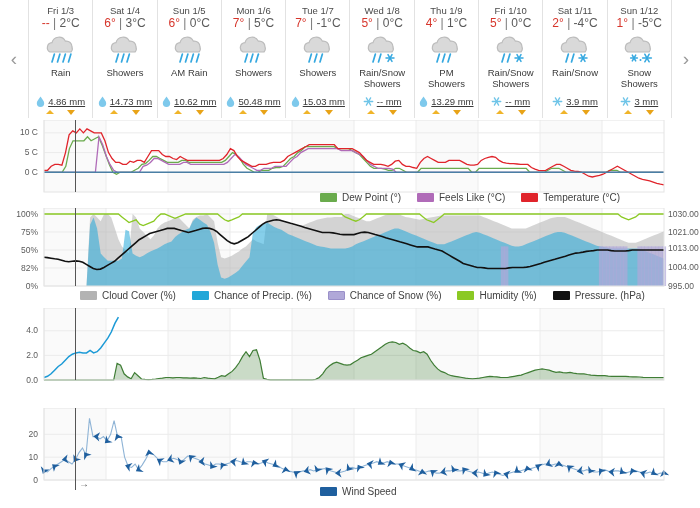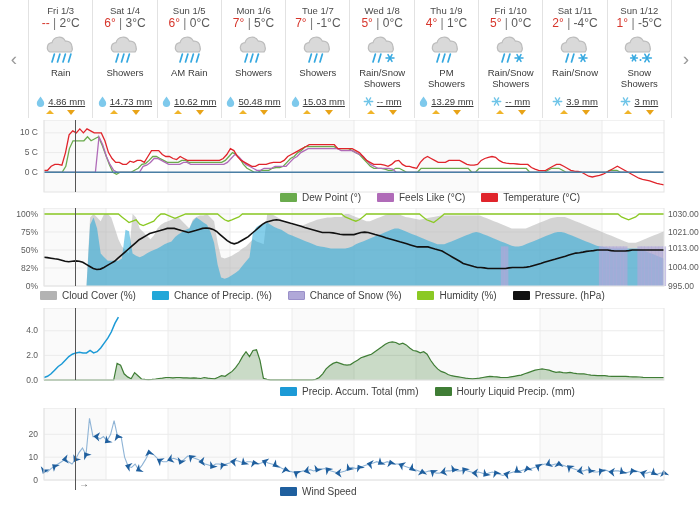--- a/index.html
+++ b/index.html
@@ -58,21 +58,21 @@
   .ylab {
     position: absolute; font-size: 8.5px; color: #5b5b5b;
     text-align: right; width: 36px; line-height: 9px;
   }
   .ylab-r {
     position: absolute; font-size: 8.5px; color: #5b5b5b;
     text-align: left; width: 44px; line-height: 9px;
   }
   .legend {
     position: absolute; display: flex; align-items: center;
-    justify-content: center; gap: 16px; font-size: 10px; color: #3f3f3f;
+    justify-content: center; gap: 16px; font-size: 10px; color: #3f3f3f; margin-left: 40px;
   }
   .legend .item { display: flex; align-items: center; gap: 5px; white-space: nowrap; }
   .swatch { width: 17px; height: 9px; border-radius: 1px; display: inline-block; }
   .nowline { position: absolute; width: 1px; background: #555; }
   .nowarrow { position:absolute; font-size: 10px; color:#555; }
 </style>
 </head>
 <body>
 
 <div id="app">
@@ -515,30 +515,20 @@
           <line x1="44" y1="72" x2="664" y2="72" stroke="#ebebeb" stroke-width="1"></line>
           <polygon points="44.0,72 44.0,72.0 47.5,72.0 51.0,72.0 54.4,72.0 57.9,72.0 61.4,72.0 64.9,72.0 68.4,72.0 71.9,72.0 75.3,72.0 78.8,72.0 82.3,72.0 85.8,72.0 89.3,72.0 92.8,72.0 96.2,72.0 99.7,72.0 103.2,72.0 106.7,72.0 110.2,72.0 113.7,72.0 117.1,55.4 120.6,57.2 124.1,65.8 127.6,68.9 131.1,70.8 134.6,64.6 138.0,67.7 141.5,71.0 145.0,71.4 148.5,71.6 152.0,71.4 155.5,71.0 158.9,70.5 162.4,70.2 165.9,69.5 169.4,69.5 172.9,69.8 176.4,69.5 179.8,69.5 183.3,69.8 186.8,69.8 190.3,70.2 193.8,69.8 197.3,70.2 200.7,70.5 204.2,69.5 207.7,70.2 211.2,70.5 214.7,70.8 218.2,69.3 221.6,67.7 225.1,68.3 228.6,65.8 232.1,63.4 235.6,59.7 239.1,54.8 242.5,48.6 246.0,43.7 249.5,48.6 253.0,42.5 256.5,41.8 260.0,52.3 263.4,70.2 266.9,71.4 270.4,71.8 273.9,71.8 277.4,71.8 280.9,71.8 284.3,71.8 287.8,71.8 291.3,71.8 294.8,71.8 298.3,71.8 301.8,71.8 305.2,71.8 308.7,71.8 312.2,71.8 315.7,71.4 319.2,69.5 322.7,65.8 326.1,60.9 329.6,57.8 333.1,55.4 336.6,54.2 340.1,55.4 343.6,56.6 347.0,57.2 350.5,56.6 354.0,54.2 357.5,52.3 361.0,49.8 364.4,48.6 367.9,47.4 371.4,46.2 374.9,43.7 378.4,41.2 381.9,38.8 385.3,36.3 388.8,34.5 392.3,33.8 395.8,34.5 399.3,36.3 402.8,35.1 406.2,36.9 409.7,40.0 413.2,42.5 416.7,43.1 420.2,44.9 423.7,43.7 427.1,46.2 430.6,52.3 434.1,57.2 437.6,60.9 441.1,63.4 444.6,64.6 448.0,66.5 451.5,67.7 455.0,68.3 458.5,68.9 462.0,69.5 465.5,70.2 468.9,70.5 472.4,70.8 475.9,70.5 479.4,70.2 482.9,69.5 486.4,68.9 489.8,68.3 493.3,68.6 496.8,68.8 500.3,69.3 503.8,69.5 507.3,69.5 510.7,68.9 514.2,68.3 517.7,67.7 521.2,67.1 524.7,65.8 528.2,64.6 531.6,63.4 535.1,62.2 538.6,61.5 542.1,60.9 545.6,61.5 549.1,62.2 552.5,63.4 556.0,64.4 559.5,63.9 563.0,64.6 566.5,64.9 570.0,64.4 573.4,65.2 576.9,65.6 580.4,65.8 583.9,65.8 587.4,66.5 590.9,67.1 594.3,67.3 597.8,67.7 601.3,67.7 604.8,67.7 608.3,68.1 611.8,68.3 615.2,68.3 618.7,68.3 622.2,68.3 625.7,68.3 629.2,68.6 632.7,68.8 636.1,68.9 639.6,69.0 643.1,69.3 646.6,69.5 650.1,69.5 653.6,69.5 657.0,69.5 660.5,69.5 664.0,69.5 664.0,72" fill="#3f7d35" opacity="0.28"></polygon>
           <polyline points="44.0,72.0 47.5,72.0 51.0,72.0 54.4,72.0 57.9,72.0 61.4,72.0 64.9,72.0 68.4,72.0 71.9,72.0 75.3,72.0 78.8,72.0 82.3,72.0 85.8,72.0 89.3,72.0 92.8,72.0 96.2,72.0 99.7,72.0 103.2,72.0 106.7,72.0 110.2,72.0 113.7,72.0 117.1,55.4 120.6,57.2 124.1,65.8 127.6,68.9 131.1,70.8 134.6,64.6 138.0,67.7 141.5,71.0 145.0,71.4 148.5,71.6 152.0,71.4 155.5,71.0 158.9,70.5 162.4,70.2 165.9,69.5 169.4,69.5 172.9,69.8 176.4,69.5 179.8,69.5 183.3,69.8 186.8,69.8 190.3,70.2 193.8,69.8 197.3,70.2 200.7,70.5 204.2,69.5 207.7,70.2 211.2,70.5 214.7,70.8 218.2,69.3 221.6,67.7 225.1,68.3 228.6,65.8 232.1,63.4 235.6,59.7 239.1,54.8 242.5,48.6 246.0,43.7 249.5,48.6 253.0,42.5 256.5,41.8 260.0,52.3 263.4,70.2 266.9,71.4 270.4,71.8 273.9,71.8 277.4,71.8 280.9,71.8 284.3,71.8 287.8,71.8 291.3,71.8 294.8,71.8 298.3,71.8 301.8,71.8 305.2,71.8 308.7,71.8 312.2,71.8 315.7,71.4 319.2,69.5 322.7,65.8 326.1,60.9 329.6,57.8 333.1,55.4 336.6,54.2 340.1,55.4 343.6,56.6 347.0,57.2 350.5,56.6 354.0,54.2 357.5,52.3 361.0,49.8 364.4,48.6 367.9,47.4 371.4,46.2 374.9,43.7 378.4,41.2 381.9,38.8 385.3,36.3 388.8,34.5 392.3,33.8 395.8,34.5 399.3,36.3 402.8,35.1 406.2,36.9 409.7,40.0 413.2,42.5 416.7,43.1 420.2,44.9 423.7,43.7 427.1,46.2 430.6,52.3 434.1,57.2 437.6,60.9 441.1,63.4 444.6,64.6 448.0,66.5 451.5,67.7 455.0,68.3 458.5,68.9 462.0,69.5 465.5,70.2 468.9,70.5 472.4,70.8 475.9,70.5 479.4,70.2 482.9,69.5 486.4,68.9 489.8,68.3 493.3,68.6 496.8,68.8 500.3,69.3 503.8,69.5 507.3,69.5 510.7,68.9 514.2,68.3 517.7,67.7 521.2,67.1 524.7,65.8 528.2,64.6 531.6,63.4 535.1,62.2 538.6,61.5 542.1,60.9 545.6,61.5 549.1,62.2 552.5,63.4 556.0,64.4 559.5,63.9 563.0,64.6 566.5,64.9 570.0,64.4 573.4,65.2 576.9,65.6 580.4,65.8 583.9,65.8 587.4,66.5 590.9,67.1 594.3,67.3 597.8,67.7 601.3,67.7 604.8,67.7 608.3,68.1 611.8,68.3 615.2,68.3 618.7,68.3 622.2,68.3 625.7,68.3 629.2,68.6 632.7,68.8 636.1,68.9 639.6,69.0 643.1,69.3 646.6,69.5 650.1,69.5 653.6,69.5 657.0,69.5 660.5,69.5 664.0,69.5" fill="none" stroke="#3f7d35" stroke-width="1.2"></polyline>
           <polyline points="44.0,69.5 47.5,68.3 51.1,65.8 54.6,62.2 58.2,58.5 61.7,56.0 65.3,52.3 68.8,48.6 72.3,46.2 75.9,44.9 79.4,44.3 83.0,44.9 86.5,44.9 90.1,42.5 93.6,44.9 97.1,43.7 100.7,40.0 104.2,35.1 107.8,30.2 111.3,24.0 114.9,15.4 118.4,9.2" fill="none" stroke="#1c9ad6" stroke-width="1.5"></polyline>
           <rect x="44" y="0" width="620" height="72" fill="none" stroke="#e4e4e4"></rect>
         </svg>
       </div>
       <div class="ylab" style="left: 2px; top: 18.2692px;">4.0</div>
       <div class="ylab" style="left: 2px; top: 42.8846px;">2.0</div>
       <div class="ylab" style="left: 2px; top: 67.5px;">0.0</div>
-      <div class="legend" style="left: 280px; top: 78px; justify-content: flex-end;">
-        <span class="item">
-          <span class="swatch" style="background:#1c9ad6"></span>
-          <span>Precip. Accum. Total (mm)</span>
-        </span>
-        <span class="item">
-          <span class="swatch" style="background:#3f7d35"></span>
-          <span>Hourly Liquid Precip. (mm)</span>
-        </span>
-      </div>
       <div class="nowline" style="left: 75px; top: 0px; height: 72px;"></div>
     </div>
 
   <div class="chart" id="chart-wind" style="top:408px;height:72px;">
       <div class="plot" style="left: 0px; top: 0px; width: 700px; height: 100px;">
         <svg width="700" height="100" viewBox="0 0 700 100">
           <rect x="44" y="0" width="62" height="72" fill="#fafafa"></rect>
           <line x1="44" y1="0" x2="44" y2="72" stroke="#ececec" stroke-width="1"></line>
           <line x1="106" y1="0" x2="106" y2="72" stroke="#ececec" stroke-width="1"></line>
           <rect x="168" y="0" width="62" height="72" fill="#fafafa"></rect>

